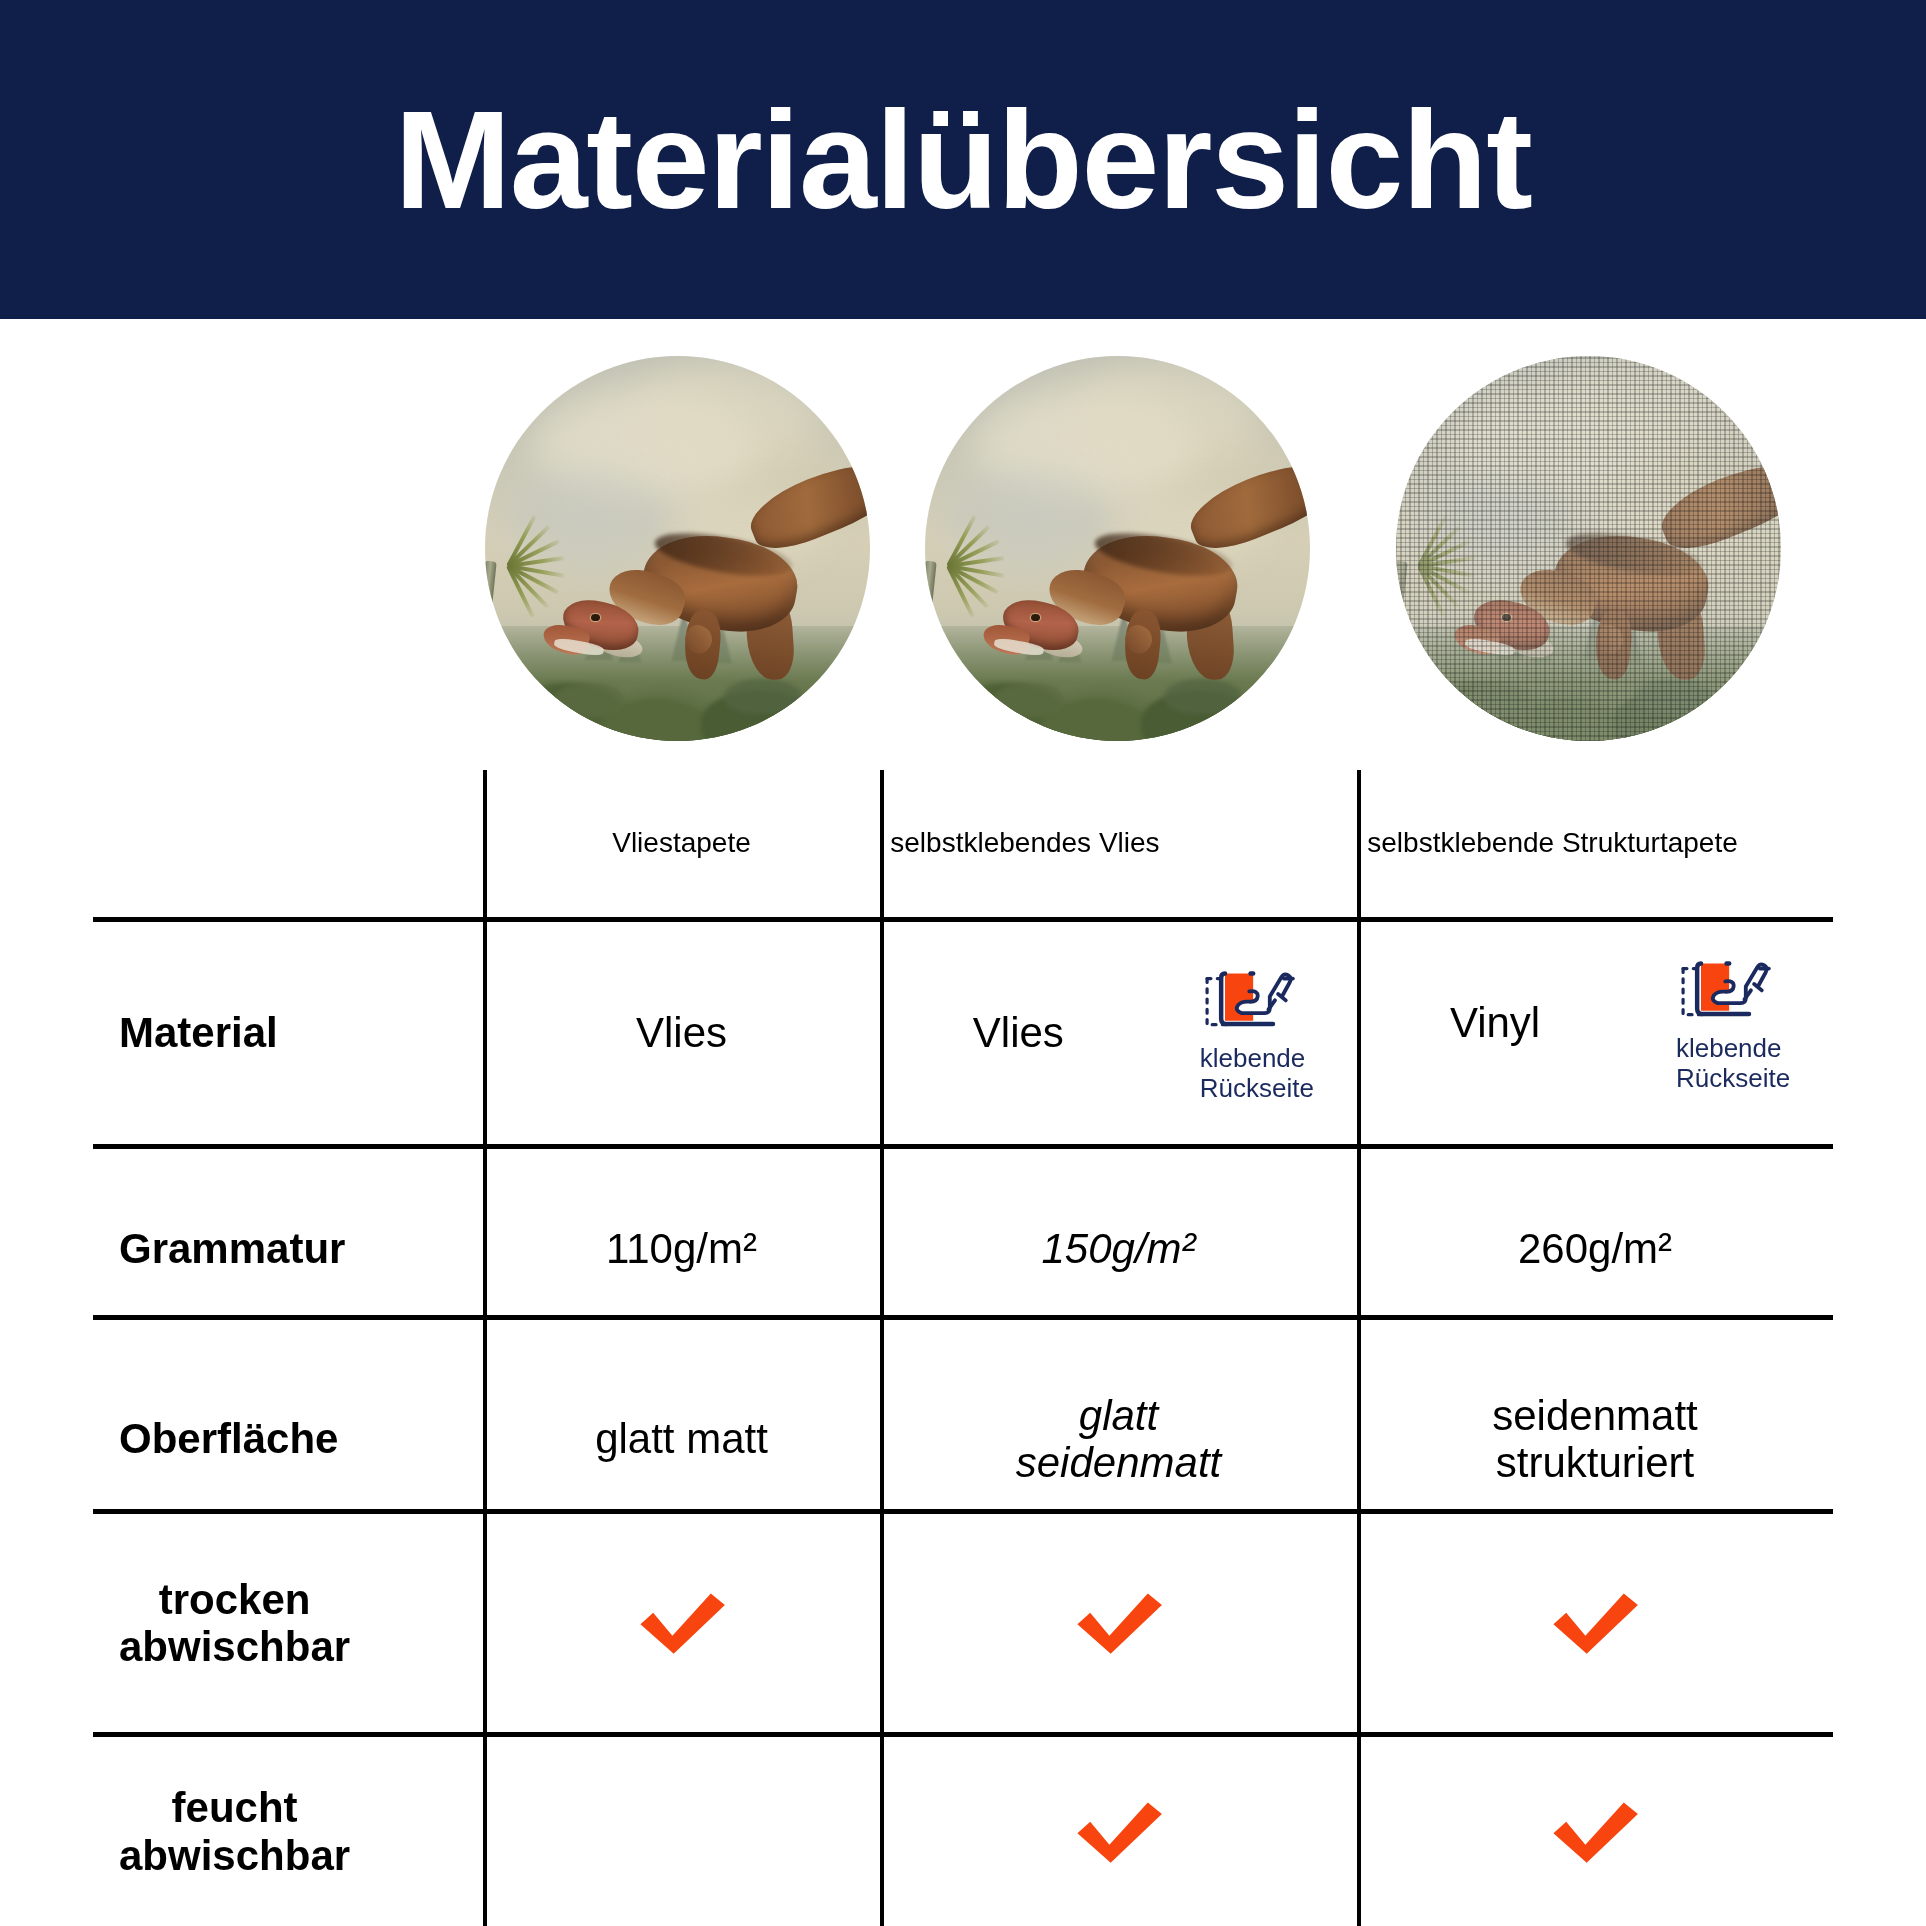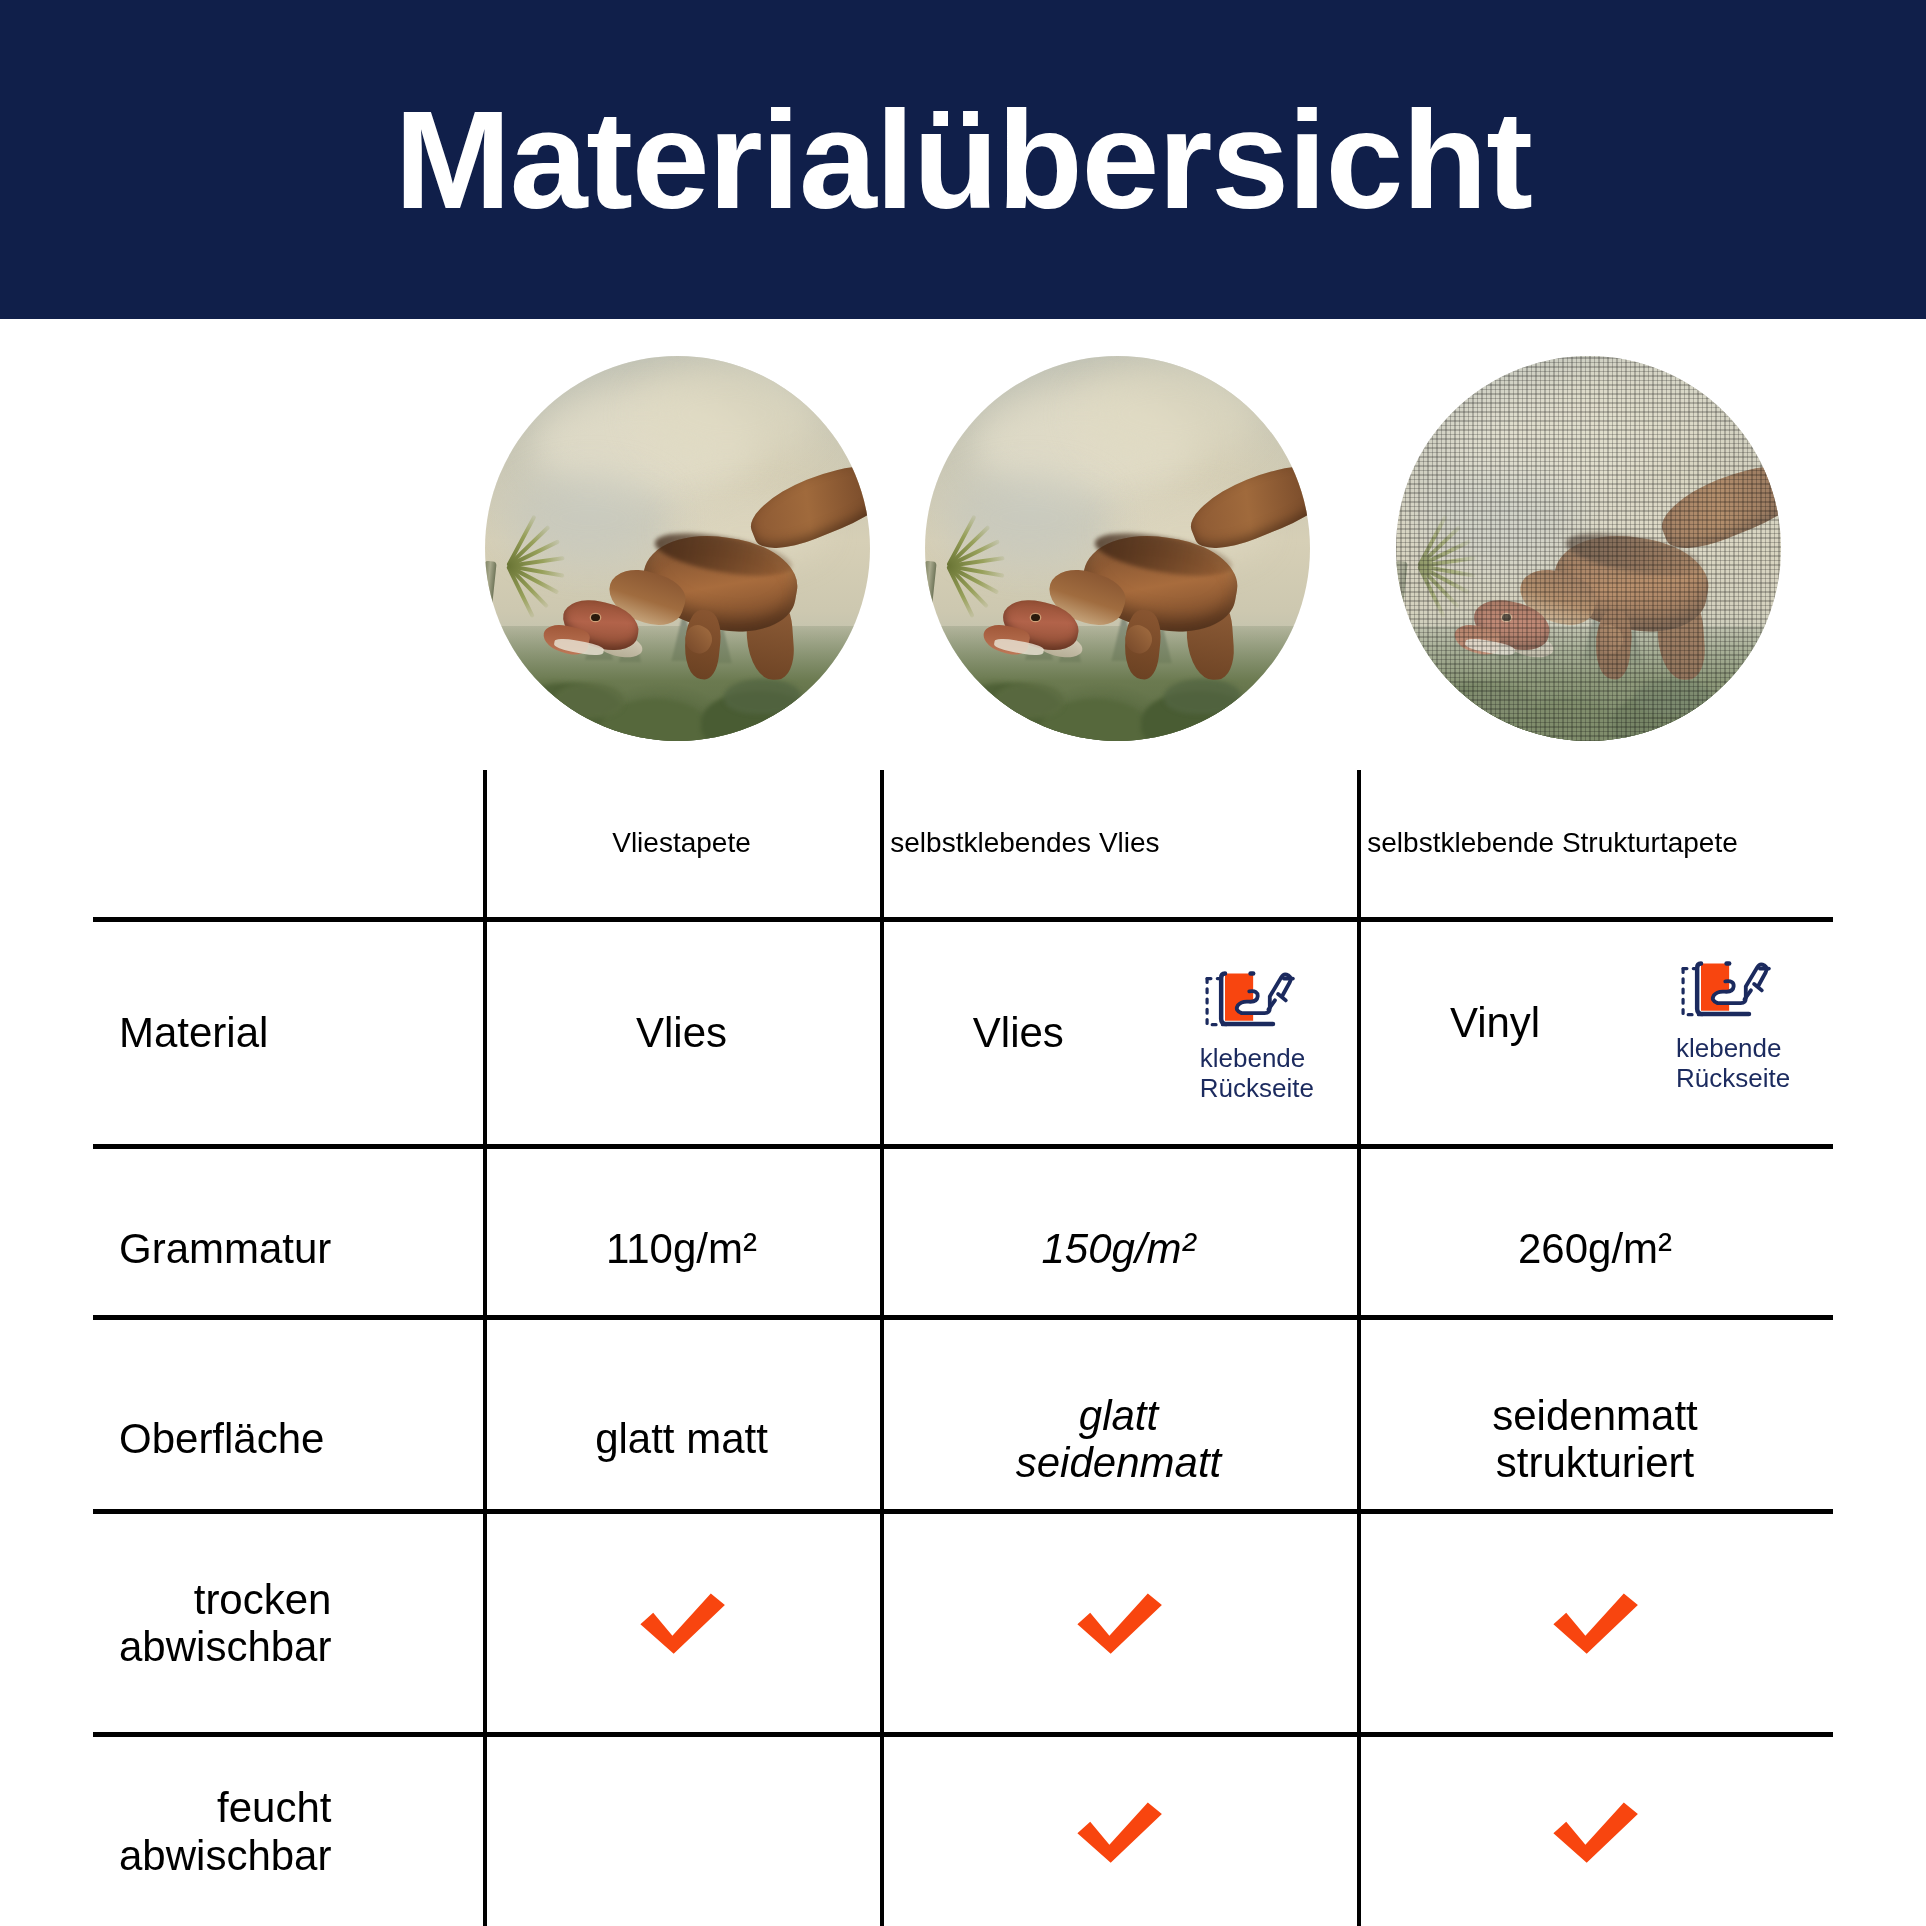--- a/index.html
+++ b/index.html
@@ -228,21 +228,21 @@
 
   .cell{
     position:absolute;
     display:flex;align-items:center;justify-content:center;
     text-align:center;
     color:#000;
     font-size:42px;
     line-height:1.12;
     font-weight:400;
   }
-  .cell.rowlabel{justify-content:flex-start;padding-left:26px;text-align:right;}
+  .cell.rowlabel{justify-content:flex-start;padding-left:26px;text-align:center;font-weight:bold;}
 
   
   .hdr{top:770px;height:146px;font-size:28px;}
   #hdr-c1{left:483px;width:397px;}
   #hdr-c2{left:880px;width:477px;padding:0 10.3px;box-sizing:border-box;justify-content:flex-start;text-align:left;}
   #hdr-c3{left:1357px;width:476px;padding:0 10.3px;box-sizing:border-box;justify-content:flex-start;text-align:left;}
 
   .r1{top:922px;height:222px;}
   .r2{top:1149px;height:200px;}
   .r3{top:1320px;height:238px;}

